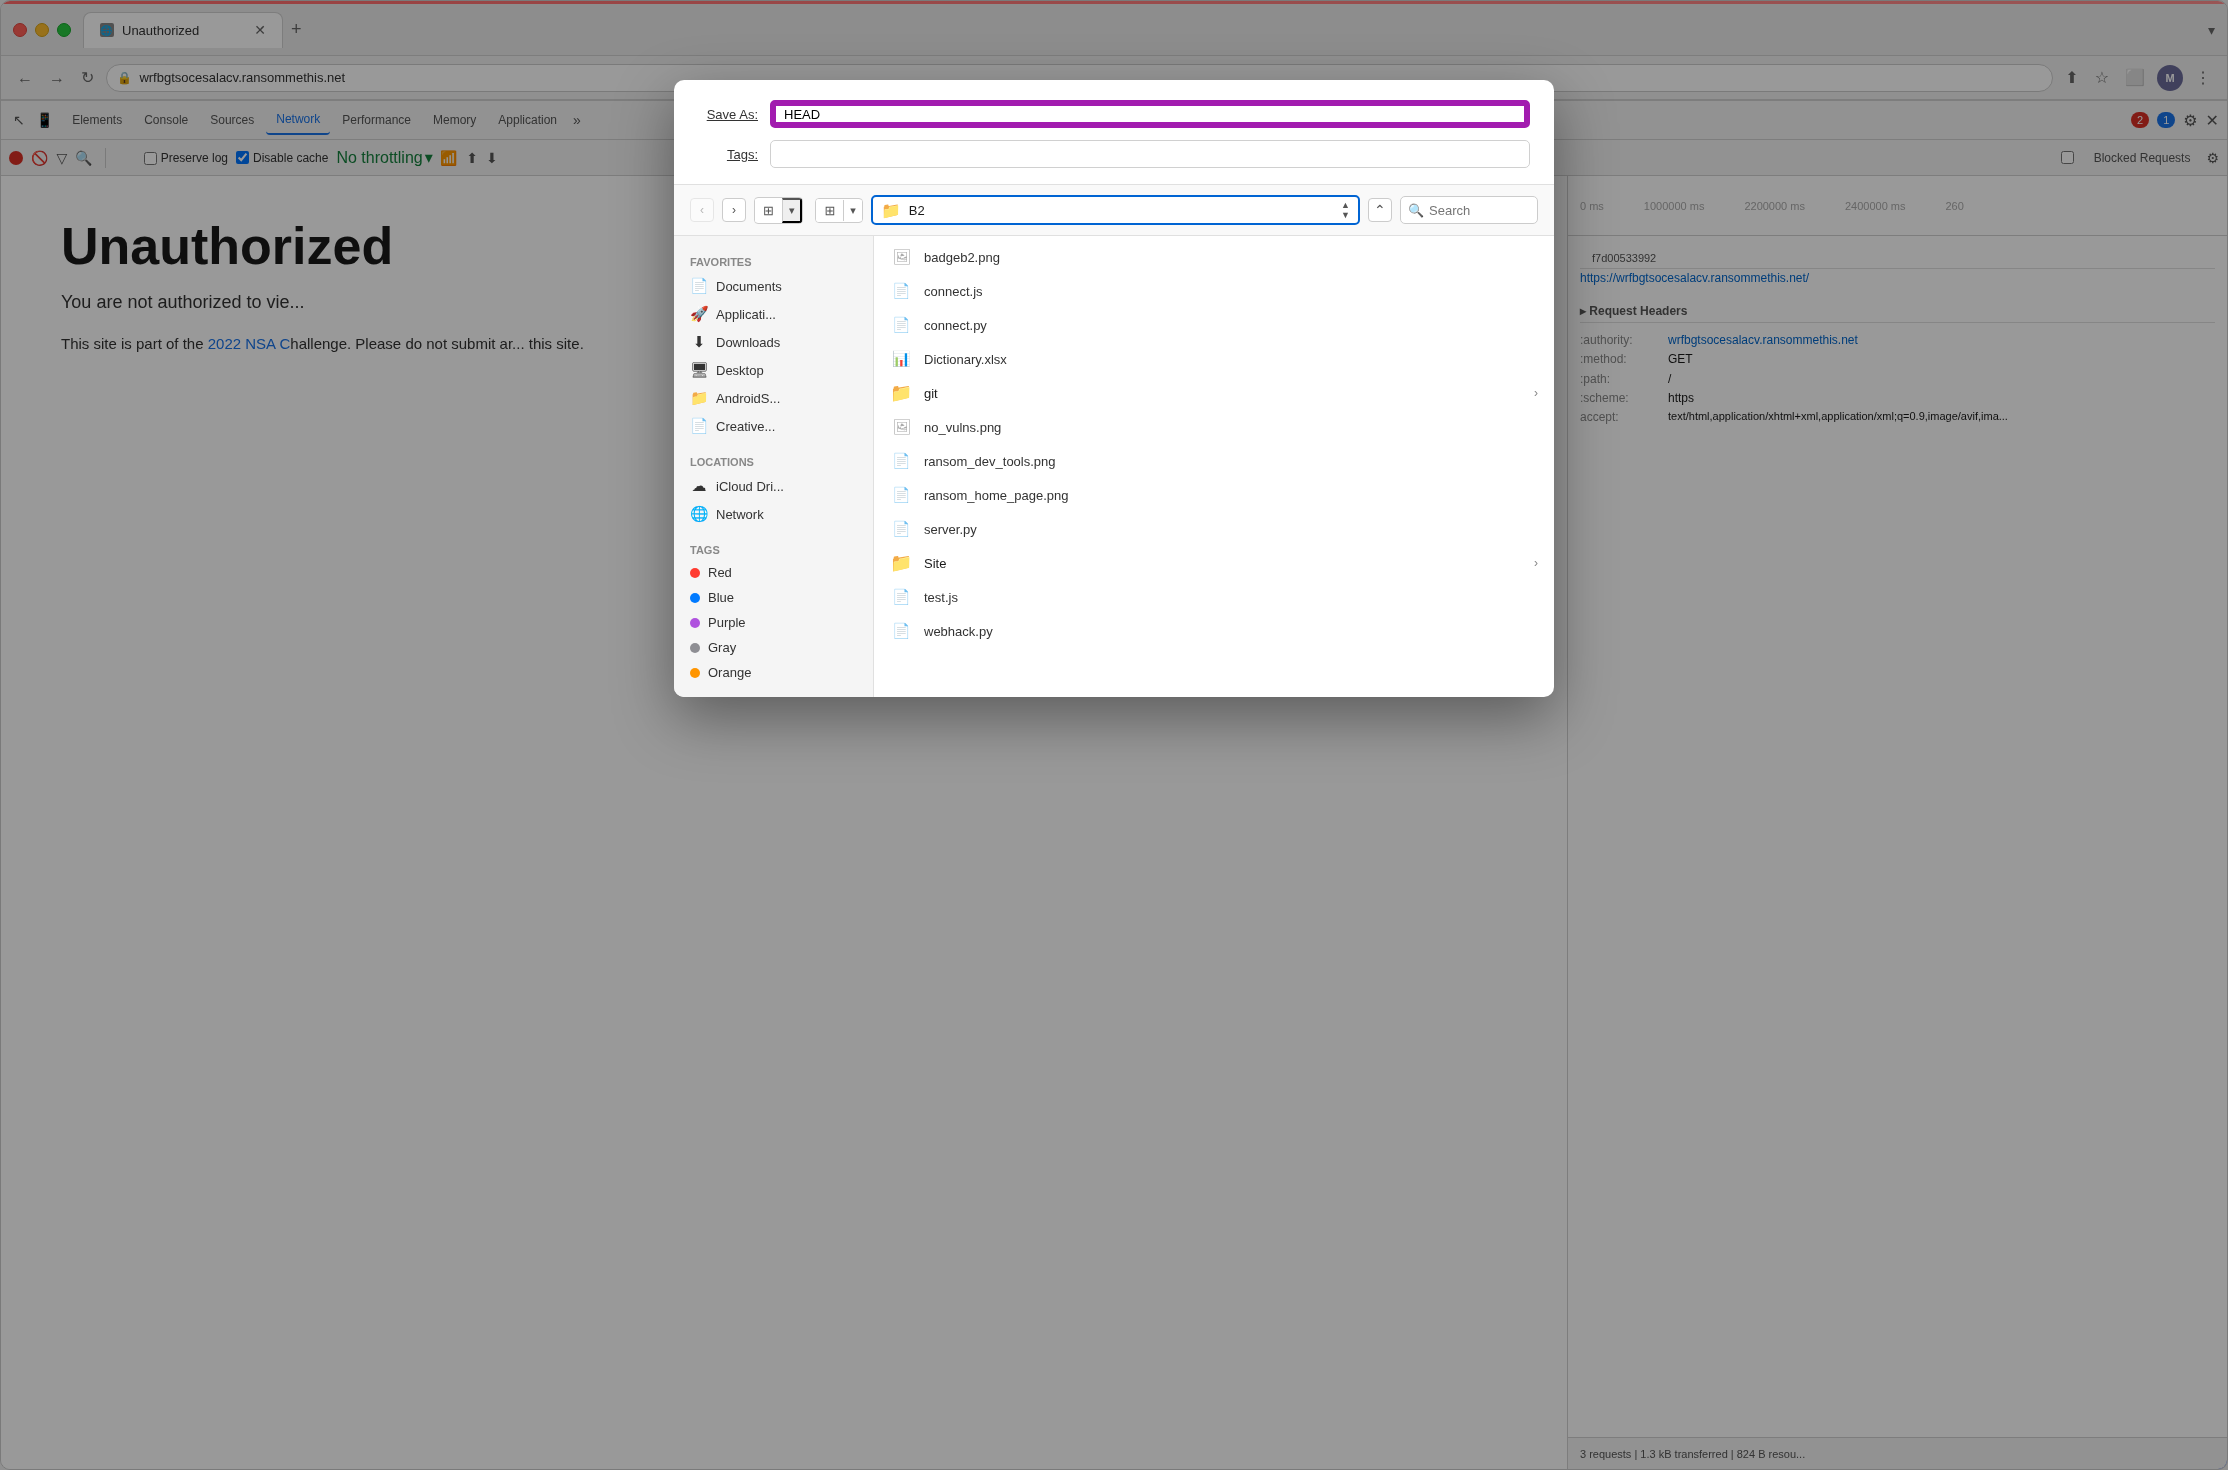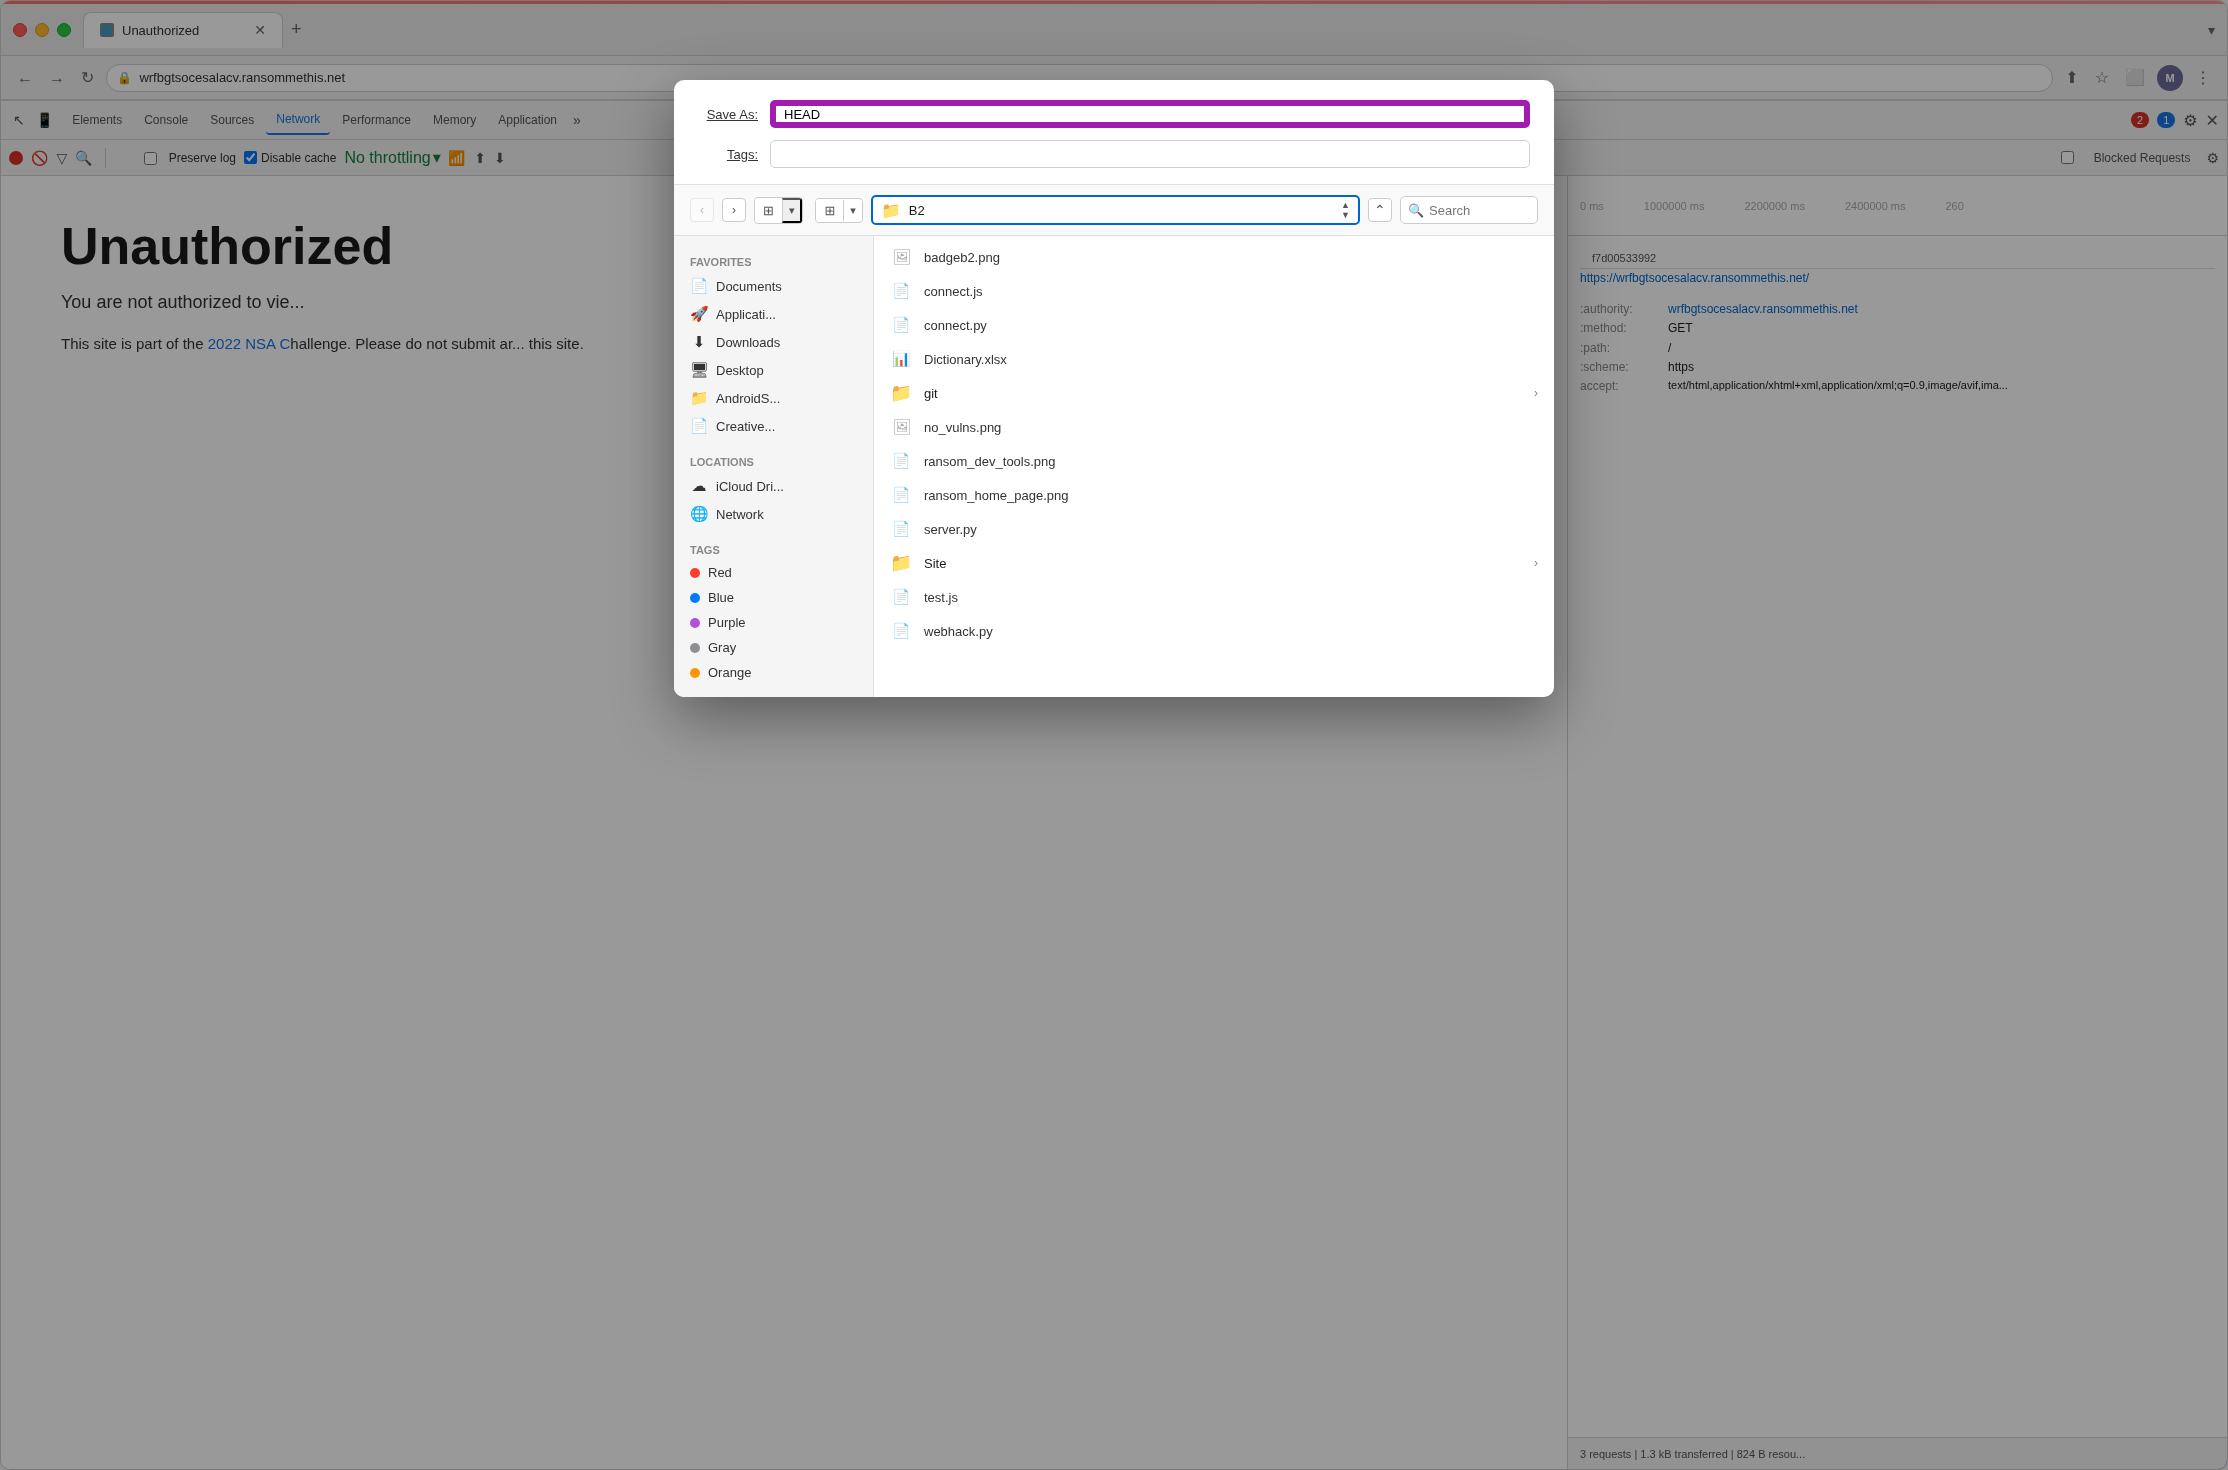--- a/index.html
+++ b/index.html
@@ -257,21 +257,21 @@
 
     .search-btn {
       color: #555;
       font-size: 14px;
       cursor: pointer;
     }
 
     .network-checkbox {
       display: flex;
       align-items: flex-end;
-      gap: 12px;
+      gap: 4px;
       font-size: 12px;
       color: #333;
       padding-left: 26px;
     }
 
     .network-checkbox input { cursor: pointer; }
 
     .disable-cache-checkbox {
       display: flex;
       align-items: center;
@@ -900,20 +900,23 @@
         <div class="request-detail">
           <div class="request-hash">
             <span>f7d00533992</span>
           </div>
           <div class="request-detail-section">
             <div class="request-detail-row">
               <span class="request-detail-value">https://wrfbgtsocesalacv.ransommethis.net/</span>
             </div>
           </div>
           <div class="request-detail-section">
+            <div class="request-detail-header">
+              <span>▸ Request Headers</span>
+            </div>
             <div class="request-detail-row">
               <span class="request-detail-key">:authority:</span>
               <span class="request-detail-value">wrfbgtsocesalacv.ransommethis.net</span>
             </div>
             <div class="request-detail-row">
               <span class="request-detail-key">:method:</span>
               <span class="request-detail-value dark">GET</span>
             </div>
             <div class="request-detail-row">
               <span class="request-detail-key">:path:</span>

